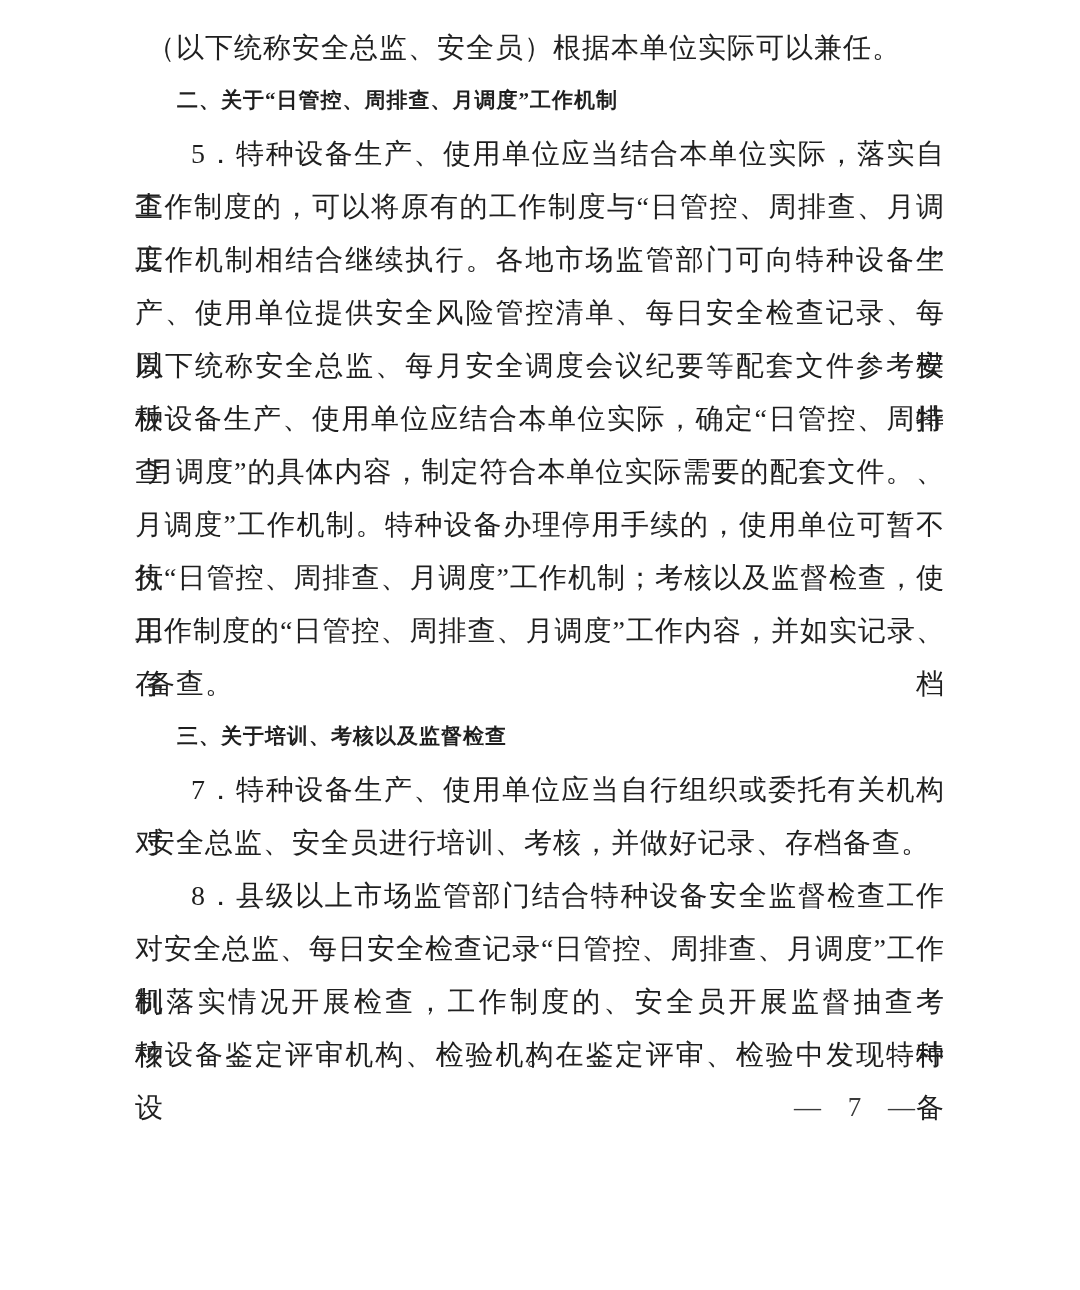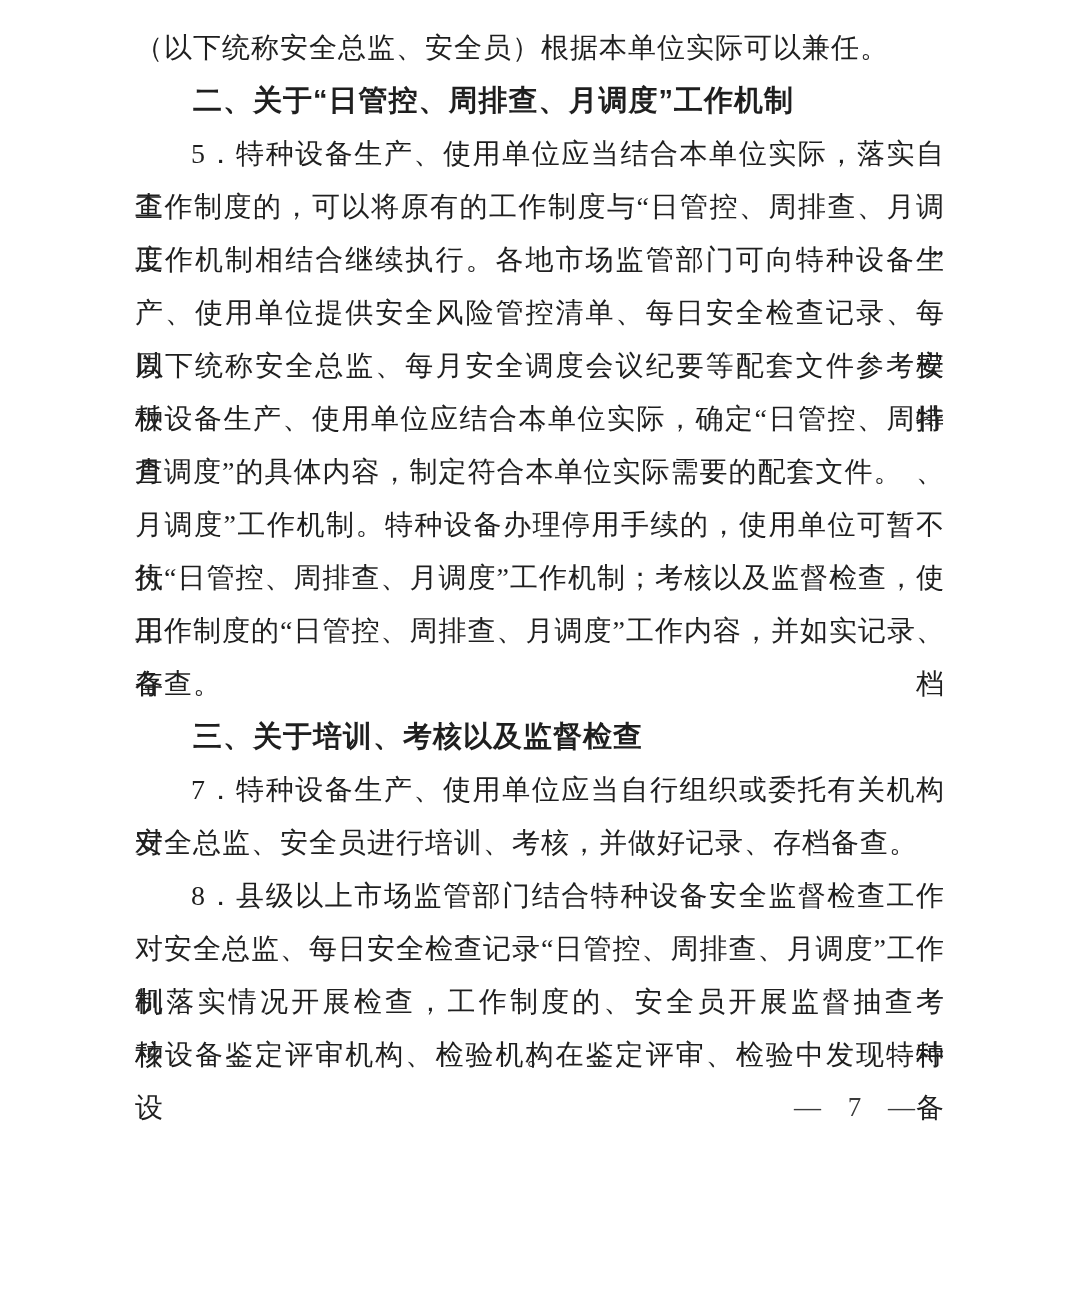--- a/index.html
+++ b/index.html
@@ -38,28 +38,29 @@
   .just {
     white-space: normal;
     text-align: justify;
     text-align-last: justify;
   }
   
   .tail {
     white-space: normal;
     text-align: justify;
     text-align-last: left;
+    margin-left: 12px;
   }
   .indent {
     text-indent: 2em;
   }
   .heading {
-    font-family: Liberation Sans, sans-serif;
+    font-family: Liberation Serif, serif;
     font-weight: 700;
-    font-size: 29px;
+    font-size: 21px;
     letter-spacing: 1px;
     text-indent: 2em;
     text-align-last: left;
     white-space: normal;
   }
   .pagenum {
     text-align: right;
     text-align-last: right;
     padding-right: 28px;
     box-sizing: border-box;

